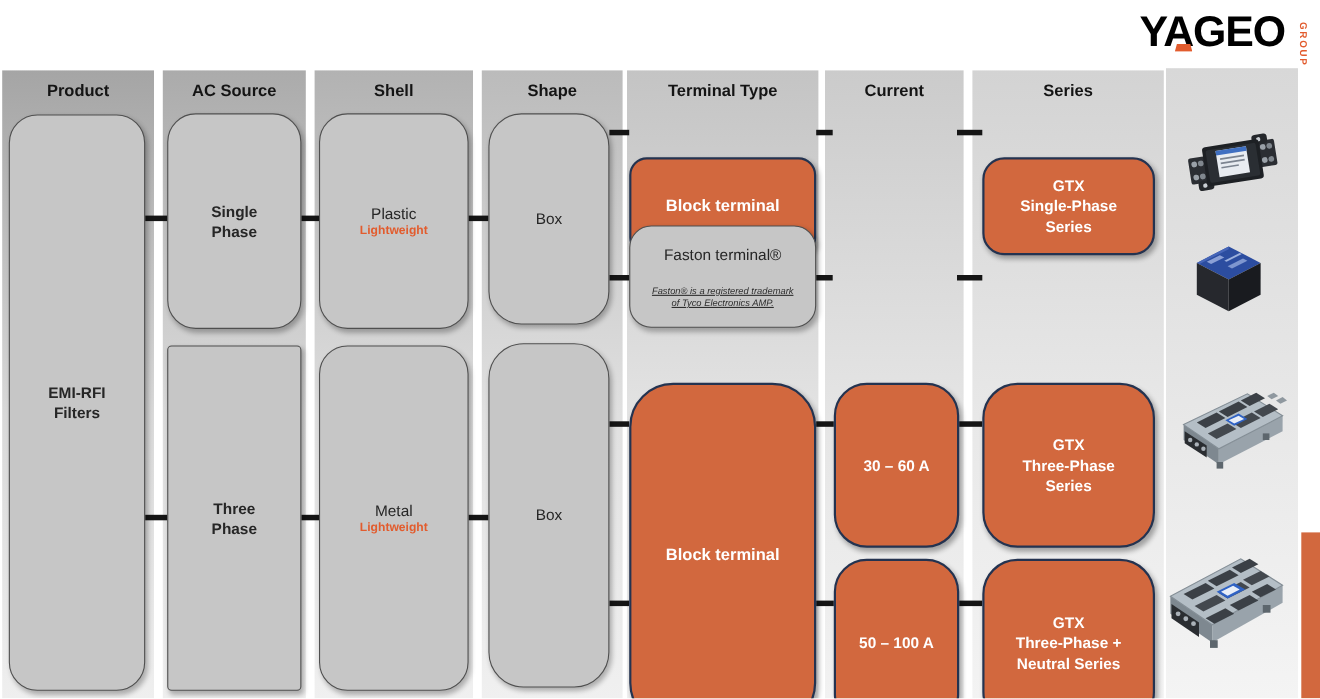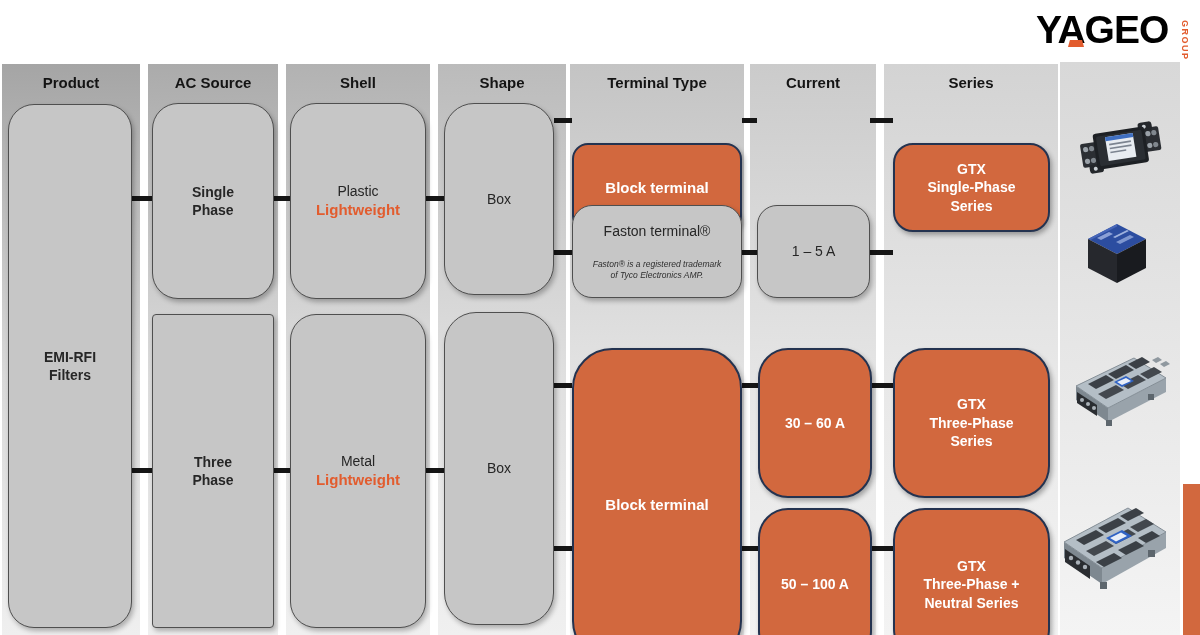--- a/index.html
+++ b/index.html
@@ -36,23 +36,23 @@
   .orange-strip { position:absolute; left:1183px; top:484px; width:17px; height:151px;
                   background:var(--accent-orange,#d2683e); }
   
   .node { position:absolute; background:var(--gray-node,#c6c6c6); border:1.5px solid #4f4f4f;
           box-shadow:2px 3px 5px rgba(0,0,0,0.28); display:flex; flex-direction:column;
           align-items:center; justify-content:center; text-align:center;
           font-size:14px; color:#262626; line-height:1.32; box-sizing:border-box; }
   .node.orange { background:var(--accent-orange,#d2683e); border:2px solid var(--navy-border,#243350);
                  color:#ffffff; font-weight:bold; box-shadow:2px 3px 5px rgba(0,0,0,0.32);margin-top:36px; }
   .pre { white-space:pre-line;font-weight:bold; }
-  .lw { color:var(--highlight-orange,#e25c2e); font-weight:bold; font-size:15px; }
+  .lw { color:var(--highlight-orange,#e25c2e); font-weight:bold; font-size:11px; }
   .note { font-size:8.5px; font-style:italic; margin-top:18px; line-height:1.3; color:#2e2e2e;
-          white-space:pre-line; }
+          white-space:pre-line;text-decoration:underline; }
   .connector { position:absolute; height:5px; background:#151515; }
   .photo { position:absolute; }
 </style>
 </head>
 <body>
 
 <div class="slide">
 
 
   <div class="brand">YAGEO</div>
@@ -124,21 +124,20 @@
   <div class="node" style="left:444px;top:312px;width:110px;height:313px;border-radius:32px;">Box</div>
 
   <div class="node orange" style="left:572px;top:107px;width:170px;height:89px;border-radius:16px;font-size:15px;">Block terminal</div>
   <div class="node" style="left:572px;top:205px;width:170px;height:93px;border-radius:20px;">
     <span>Faston terminal®</span>
     <span class="note">Faston® is a registered trademark
 of Tyco Electronics AMP.</span>
   </div>
   <div class="node orange" style="left:572px;top:312px;width:170px;height:313px;border-radius:40px;font-size:15px;">Block terminal</div>
 
-  <div class="node" style="left:757px;top:205px;width:113px;height:93px;border-radius:20px;">1 – 5 A</div>
   <div class="node orange" style="left:758px;top:312px;width:114px;height:150px;border-radius:30px;">30 – 60 A</div>
   <div class="node orange" style="left:758px;top:472px;width:114px;height:153px;border-radius:30px;">50 – 100 A</div>
 
   <div class="node orange pre" style="left:893px;top:107px;width:157px;height:89px;border-radius:20px;">GTX
 Single-Phase
 Series</div>
   <div class="node orange pre" style="left:893px;top:312px;width:157px;height:150px;border-radius:32px;">GTX
 Three-Phase
 Series</div>
   <div class="node orange pre" style="left:893px;top:472px;width:157px;height:153px;border-radius:32px;">GTX

